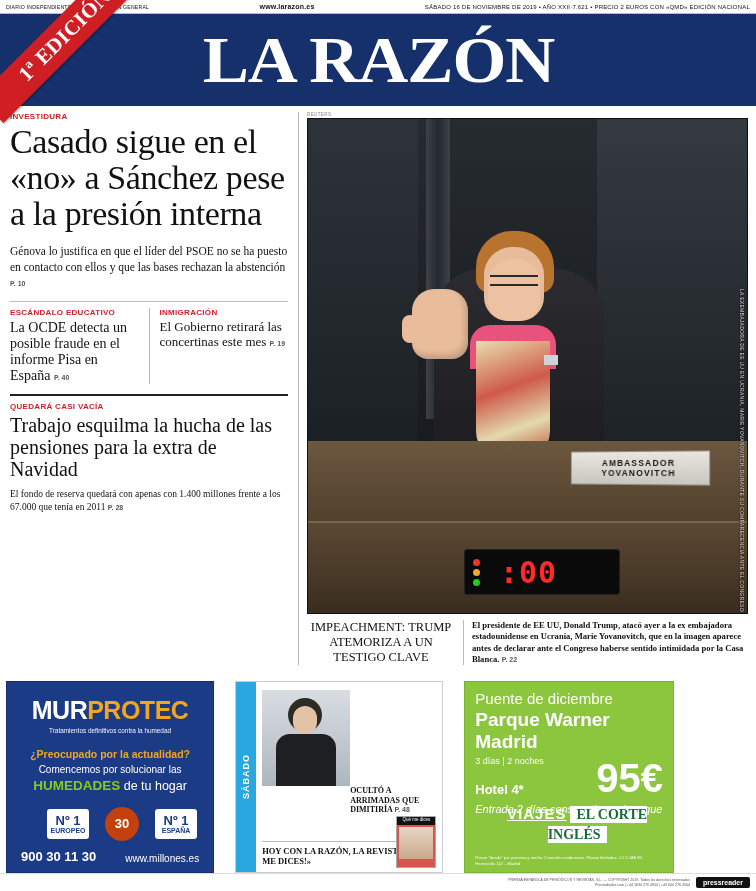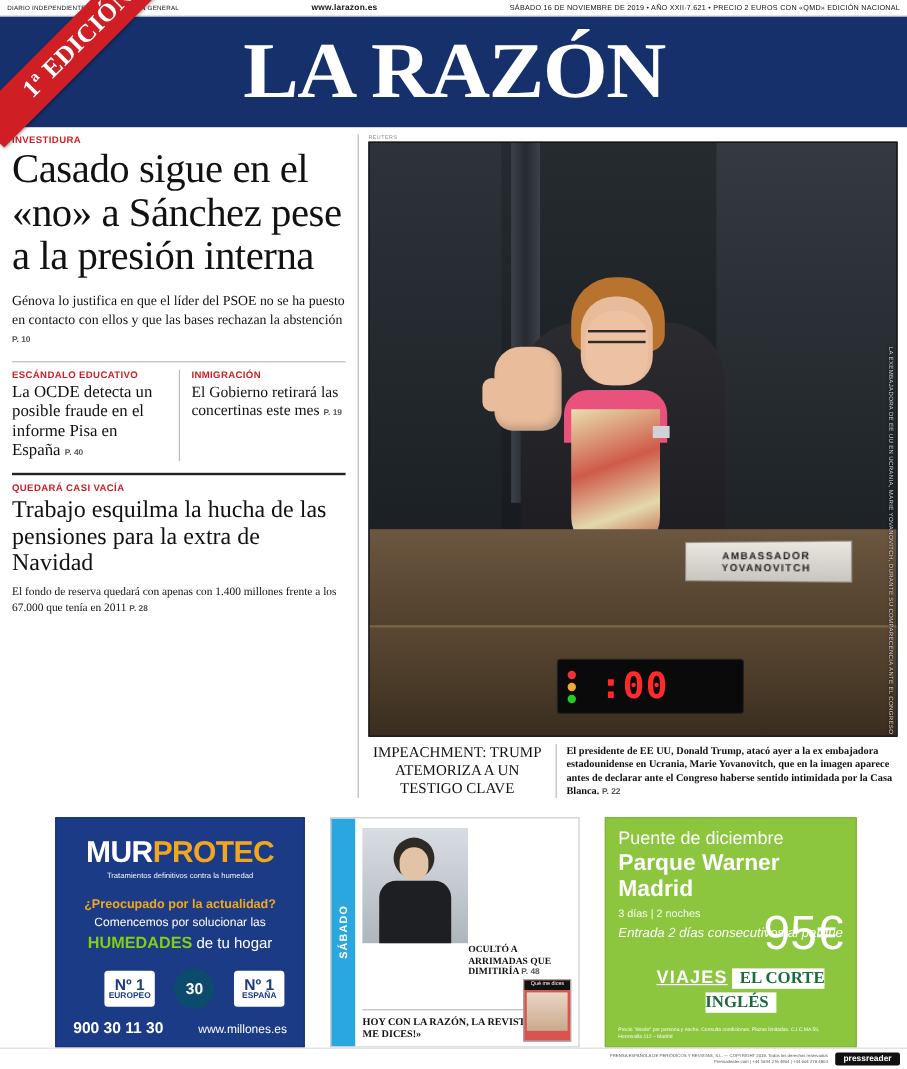--- a/index.html
+++ b/index.html
@@ -250,41 +250,41 @@
     padding-left: 8px;
     font-family: "Liberation Serif", serif;
     font-size: 8.6px; line-height: 1.32; color: #111;
     font-weight: bold;
   }
   .cap-right .pr { font-weight: bold; color:#555; font-family:"Liberation Sans",sans-serif; font-size:7px;}
 
   
   .ads {
     position: absolute; left: 0; bottom: 18px; width: 680px; height: 192px;
-    display: flex; padding: 0 6px; gap: 21px; margin-left: 40px;
+    display: flex; padding: 0 6px; gap: 21px;
   }
   .ad { position: relative; overflow: hidden; }
   .ad1 {
     width: 248px; background: #1b3b86; color: #fff;
     display: flex; flex-direction: column; align-items: center; justify-content: flex-start;
     padding-top: 14px; border: 1px solid #15306e;
   }
   .ad1 .brand { font-family:"Liberation Sans",sans-serif; font-weight:bold; font-size:25px; letter-spacing:-.5px;}
   .ad1 .brand .mur { color:#fff; } .ad1 .brand .pro { color:#f2a61e; }
   .ad1 .tag { font-family:"Liberation Sans",sans-serif; font-size:6.4px; margin-top:2px; opacity:.95;}
   .ad1 .q { font-family:"Liberation Sans",sans-serif; font-weight:bold; font-size:10.5px; color:#f2a61e; margin-top:14px;}
   .ad1 .l2 { font-family:"Liberation Sans",sans-serif; font-size:10px; margin-top:4px;}
   .ad1 .l3 { font-family:"Liberation Sans",sans-serif; font-size:12.5px; margin-top:3px;}
   .ad1 .l3 b { color:#84cc16; font-size:13.5px;}
   .ad1 .badges { display:flex; gap:16px; margin-top:14px; align-items:center;padding-left:24px;}
   .ad1 .badge { width:42px; height:30px; background:#fff; color:#1b3b86; border-radius:3px;
     font-family:"Liberation Sans",sans-serif; font-size:7px; font-weight:bold;
     display:flex; flex-direction:column; align-items:center; justify-content:center; line-height:1.05;}
   .ad1 .badge .big { font-size:13px; }
-  .ad1 .badge.green { background:#0c4a6e; color:#fff; border-radius:50%; width:34px; height:34px;}
+  .ad1 .badge.green { background:#c2410c; color:#fff; border-radius:50%; width:34px; height:34px;}
   .ad1 .foot { position:absolute; bottom:8px; width:100%; display:flex; justify-content:space-between; padding:0 14px;
     font-family:"Liberation Sans",sans-serif; font-weight:bold; font-size:13px;}
   .ad1 .foot .web { font-size:10px; font-weight:normal; align-self:flex-end; }
 
   .ad2 { width: 248px; background:#fff; border:1px solid #ccc; display:flex; }
   .ad2 .sabado {
     width: 20px; background:#2aa7df; color:#fff;
     font-family:"Liberation Sans",sans-serif; font-weight:bold; font-size:9px;
     display:flex; align-items:center; justify-content:center;
   }
@@ -305,21 +305,21 @@
 
   .ad3 {
     width: 246px; background:#8cc63f; color:#fff; position:relative;
     padding: 8px 10px; border:1px solid #7ab234;
   }
   .ad3 .t1 { font-family:"Liberation Sans",sans-serif; font-size:15px; }
   .ad3 .t2 { font-family:"Liberation Sans",sans-serif; font-size:19px; font-weight:bold; margin-top:2px;}
   .ad3 .t3 { font-family:"Liberation Sans",sans-serif; font-size:9px; margin-top:3px; opacity:.95;}
   .ad3 .hotel { font-family:"Liberation Sans",sans-serif; font-size:13px; font-weight:bold; margin-top:16px;}
   .ad3 .ent { font-family:"Liberation Sans",sans-serif; font-size:11px; font-style:italic; margin-top:6px; line-height:1.2;}
-  .ad3 .price { position:absolute; right:10px; top:74px; font-family:"Liberation Sans",sans-serif; font-size:40px; font-weight:normal;}
+  .ad3 .price { position:absolute; right:10px; top:74px; font-family:"Liberation Sans",sans-serif; font-size:40px; font-weight:bold;}
   .ad3 .eci { position:absolute; left:16px; right:0; bottom:28px; text-align:center;
     font-family:"Liberation Serif",serif; font-size:17px; font-weight:bold;text-decoration:underline; }
   .ad3 .eci .viajes { font-family:"Liberation Sans",sans-serif; font-size:15px; font-weight:bold; letter-spacing:1px;}
   .ad3 .eci .box { background:#fff; color:#1b6b3a; padding:1px 6px; margin-left:4px; font-size:14px;}
   .ad3 .legal { position:absolute; left:10px; bottom:6px; right:10px; font-family:"Liberation Sans",sans-serif; font-size:4.2px; line-height:1.3; opacity:.95;}
 
   
   .footer {
     position:absolute; left:0; bottom:0; width:756px; height:18px;
     display:flex; align-items:center; justify-content:flex-end; padding-right:6px; gap:6px;
@@ -491,20 +491,21 @@
           <div class="mtop">Qué me dices</div>
           <div class="mimg"></div>
         </div>
       </div>
     </div>
 
     <div class="ad ad3">
       <div class="t1">Puente de diciembre</div>
       <div class="t2">Parque Warner Madrid</div>
       <div class="t3">3 días | 2 noches</div>
+      <div class="hotel">Hotel 4*</div>
       <div class="ent">Entrada 2 días consecutivos al parque</div>
       <div class="price">95€</div>
       <div class="eci">
         <span class="viajes">VIAJES</span><span class="box">EL CORTE INGLÉS</span>
       </div>
       <div class="legal">Precio "desde" por persona y noche. Consulta condiciones. Plazas limitadas. C.I.C.MA 59, Hermosilla 112 – Madrid</div>
     </div>
   </div>
 
   <div class="footer">

